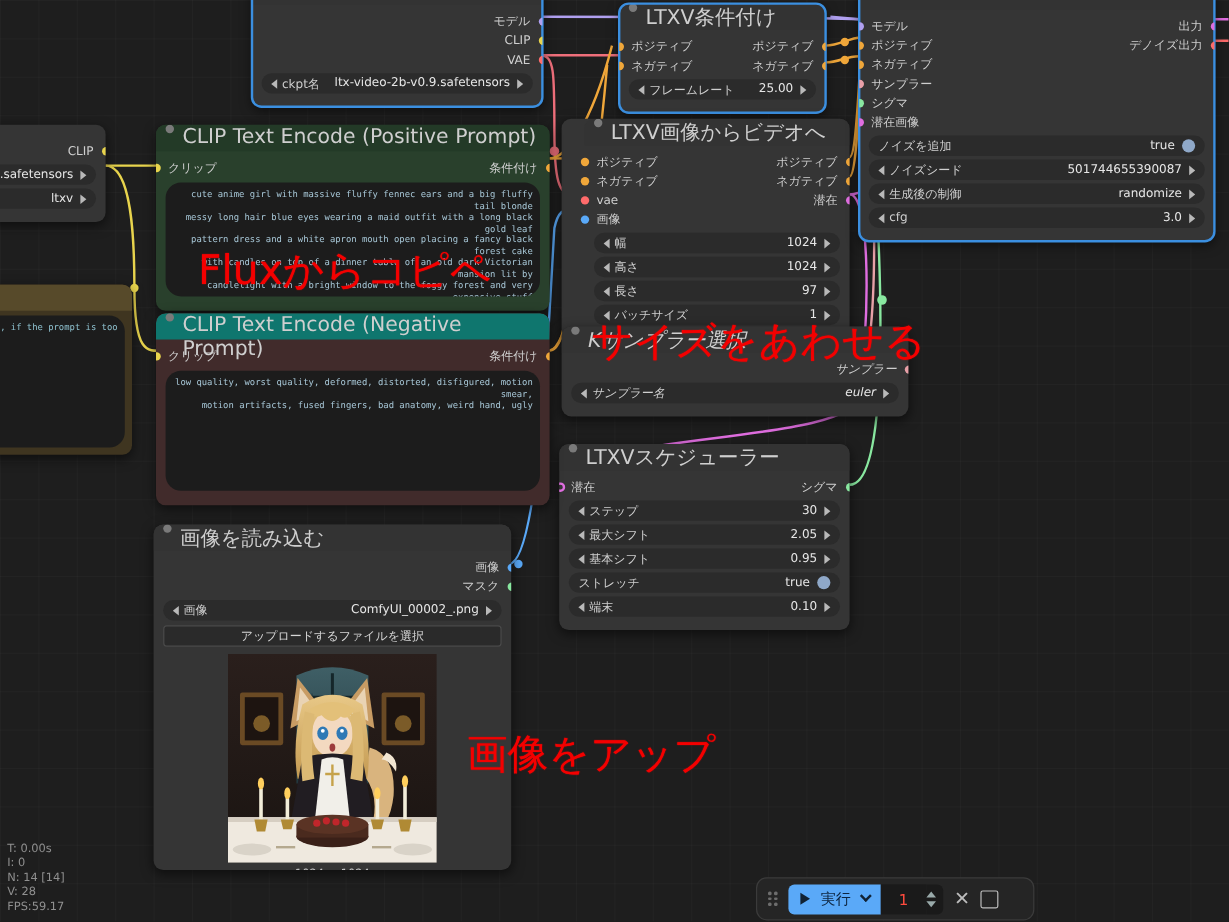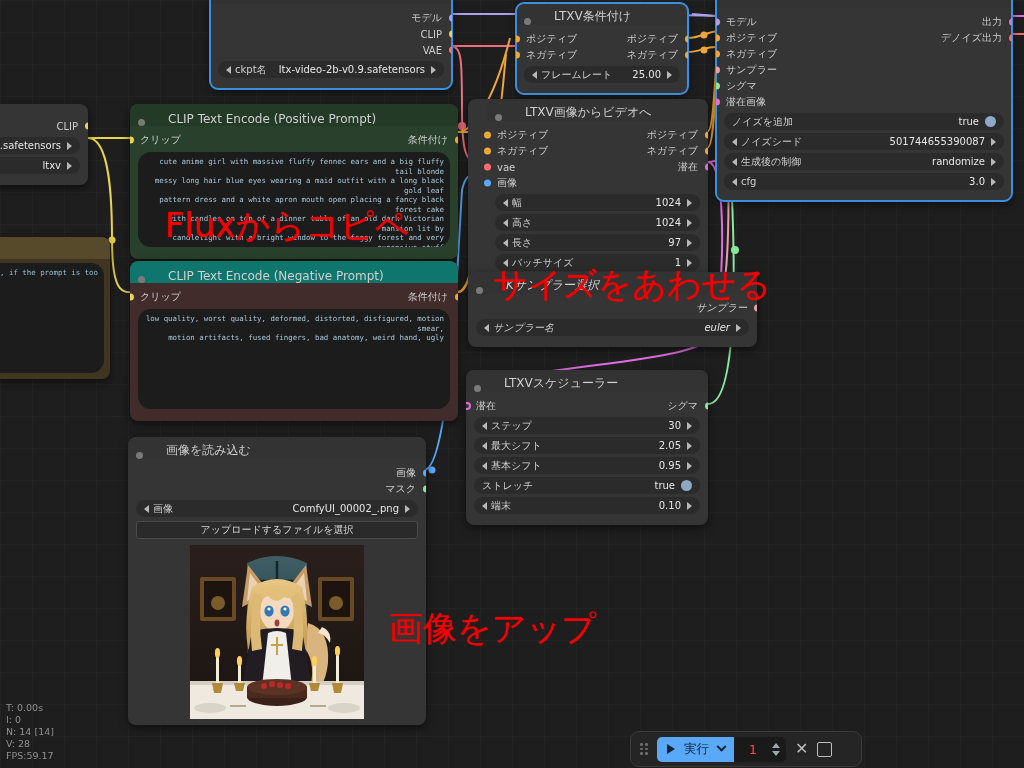--- a/index.html
+++ b/index.html
@@ -27,24 +27,24 @@
     background: #353535;
     border-radius: 8px;
     box-shadow: 0 3px 10px rgba(0,0,0,0.55);
     color: #d9d9d9;
     font-size: 10px;
     overflow: hidden;
   }
   .node.sel { outline: 2px solid #3b8fe0; outline-offset: -1px; }
   .node-title {
     height: 22px;
-    display: flex; align-items: flex-end;
-    padding: 0 8px; gap: 23px;
+    display: flex; align-items: flex-start;
+    padding: 0 8px; gap: 7px;
     background: #333;
-    font-size: 12px;
+    font-size: 17px;
     color: #cfcfcf;
     border-top-left-radius:8px; border-top-right-radius:8px;
   }
   .node-title .dot { width:7px;height:7px;border-radius:50%;background:#7a7a7a;flex:0 0 auto; }
   .node-body { padding: 6px 0 8px 0; }
 
   
   .port-row {
     position: relative;
     height: 16px;

